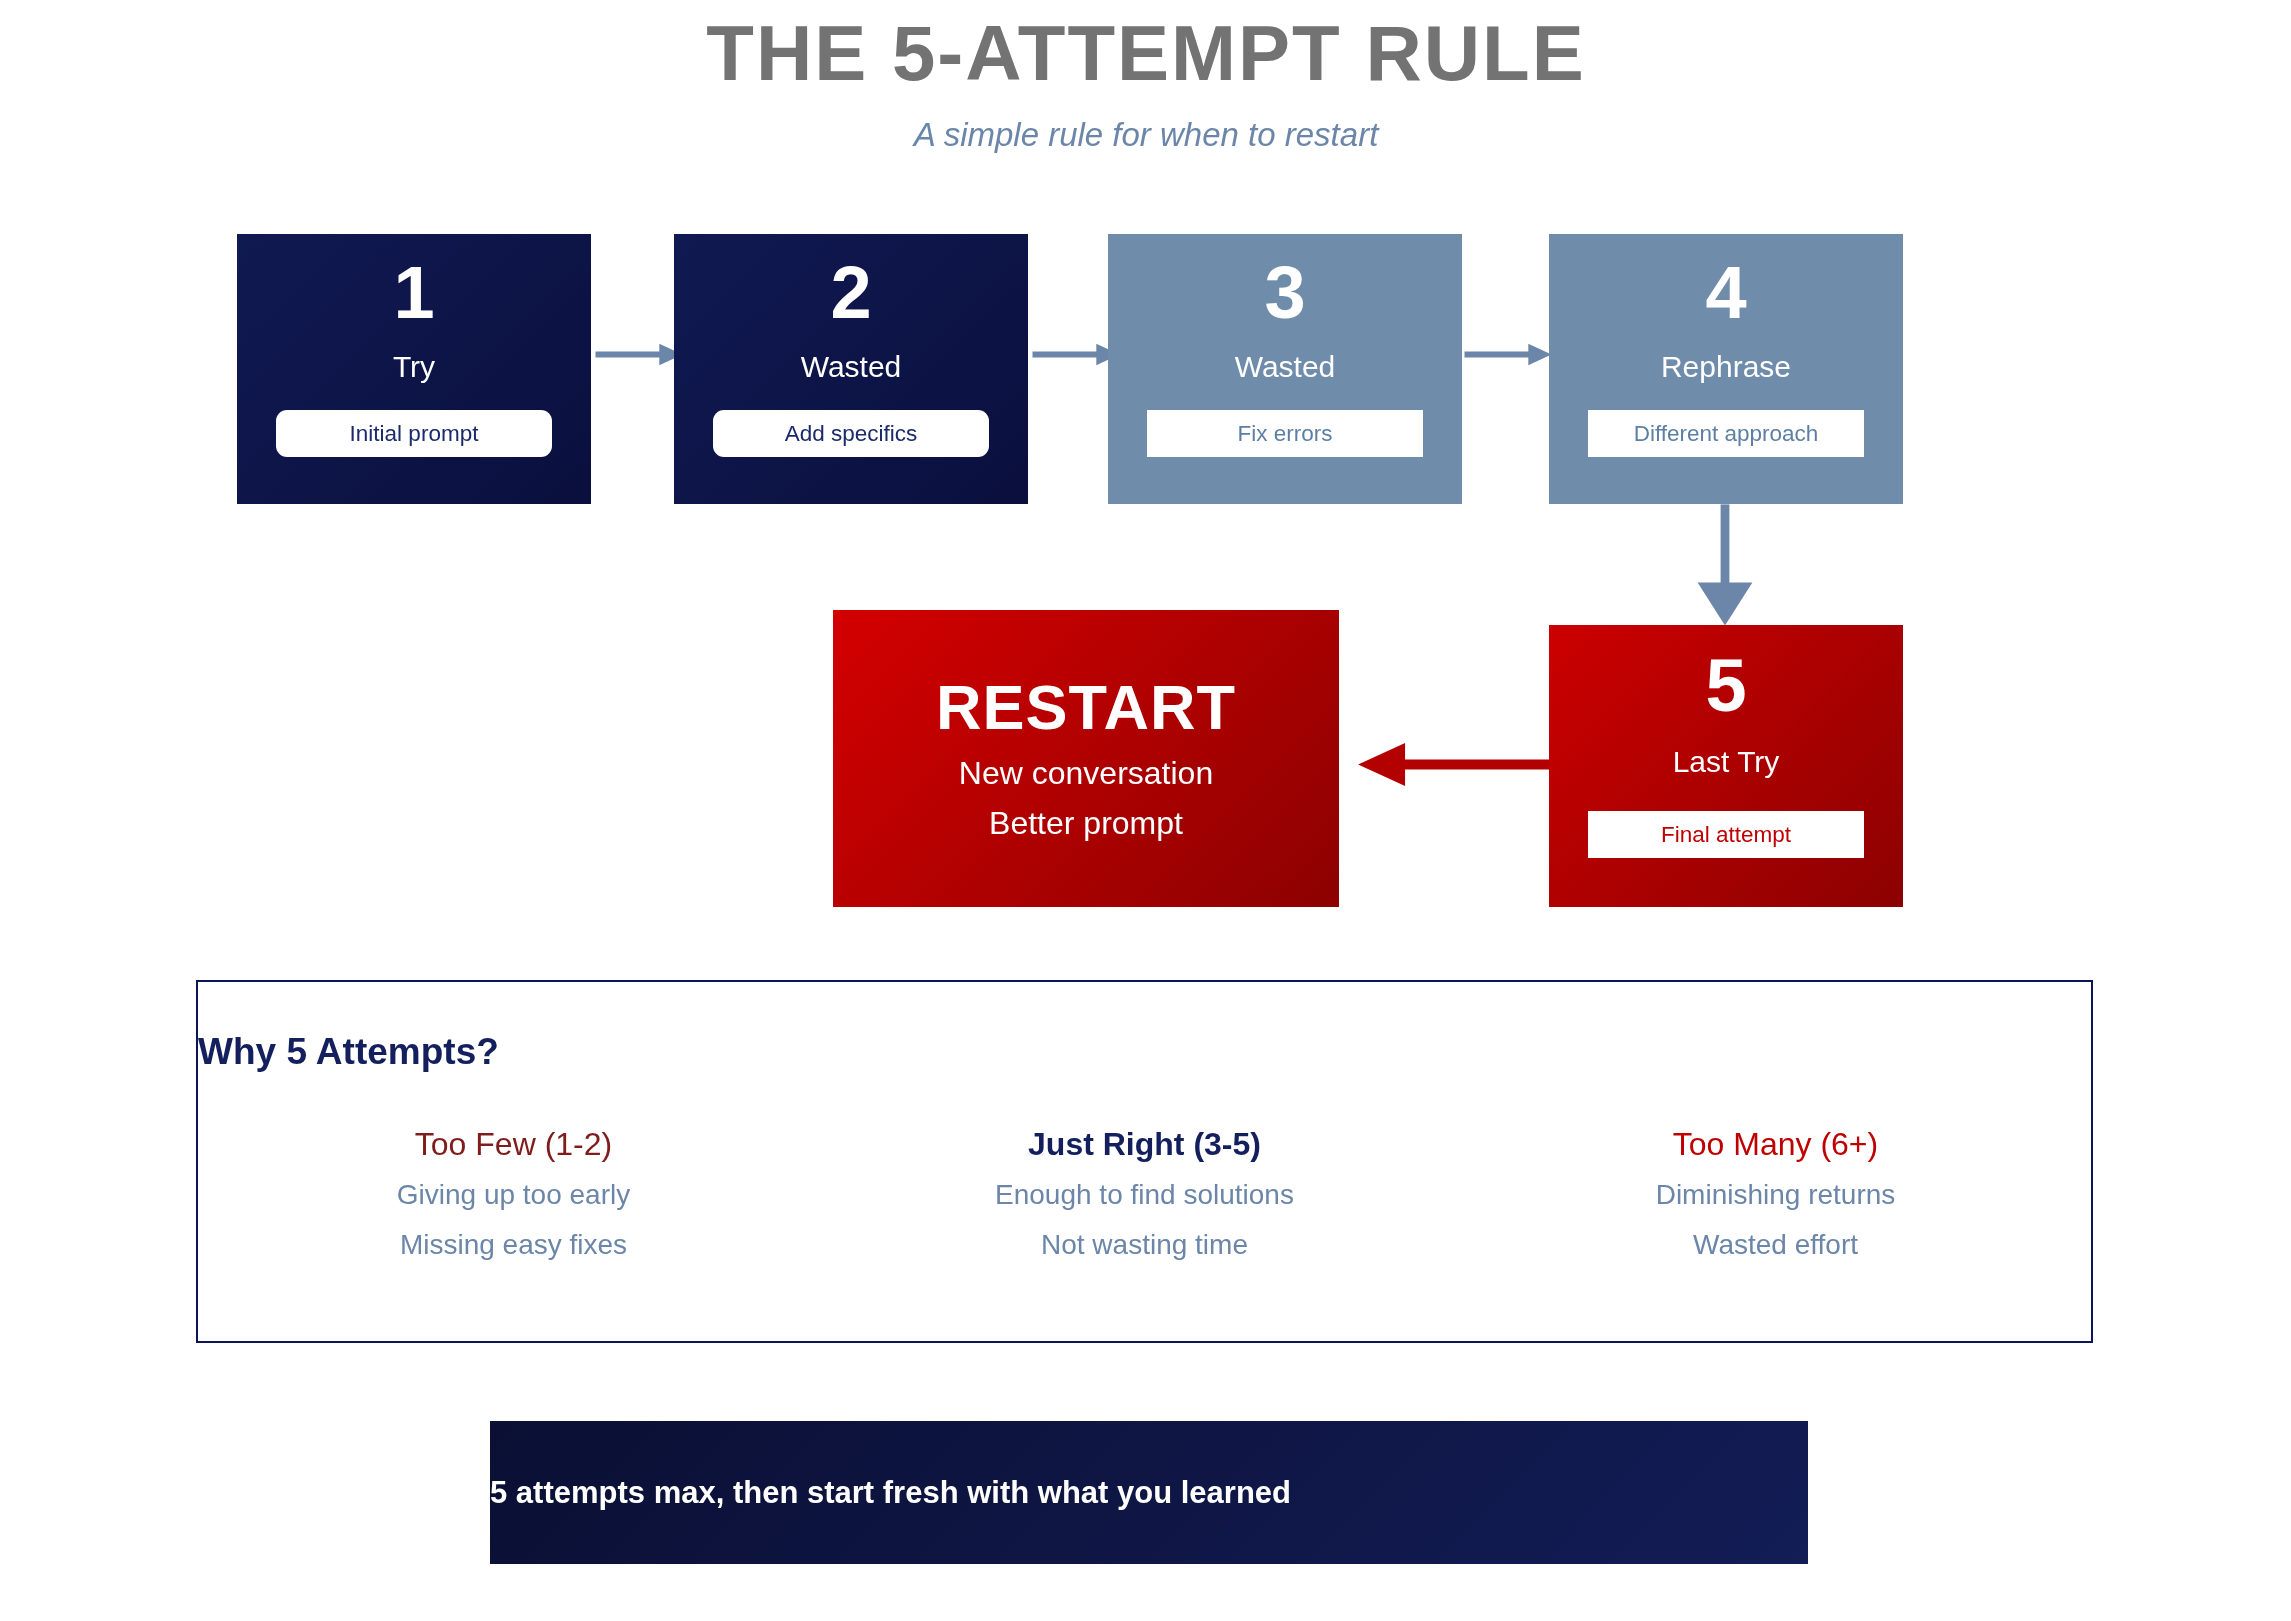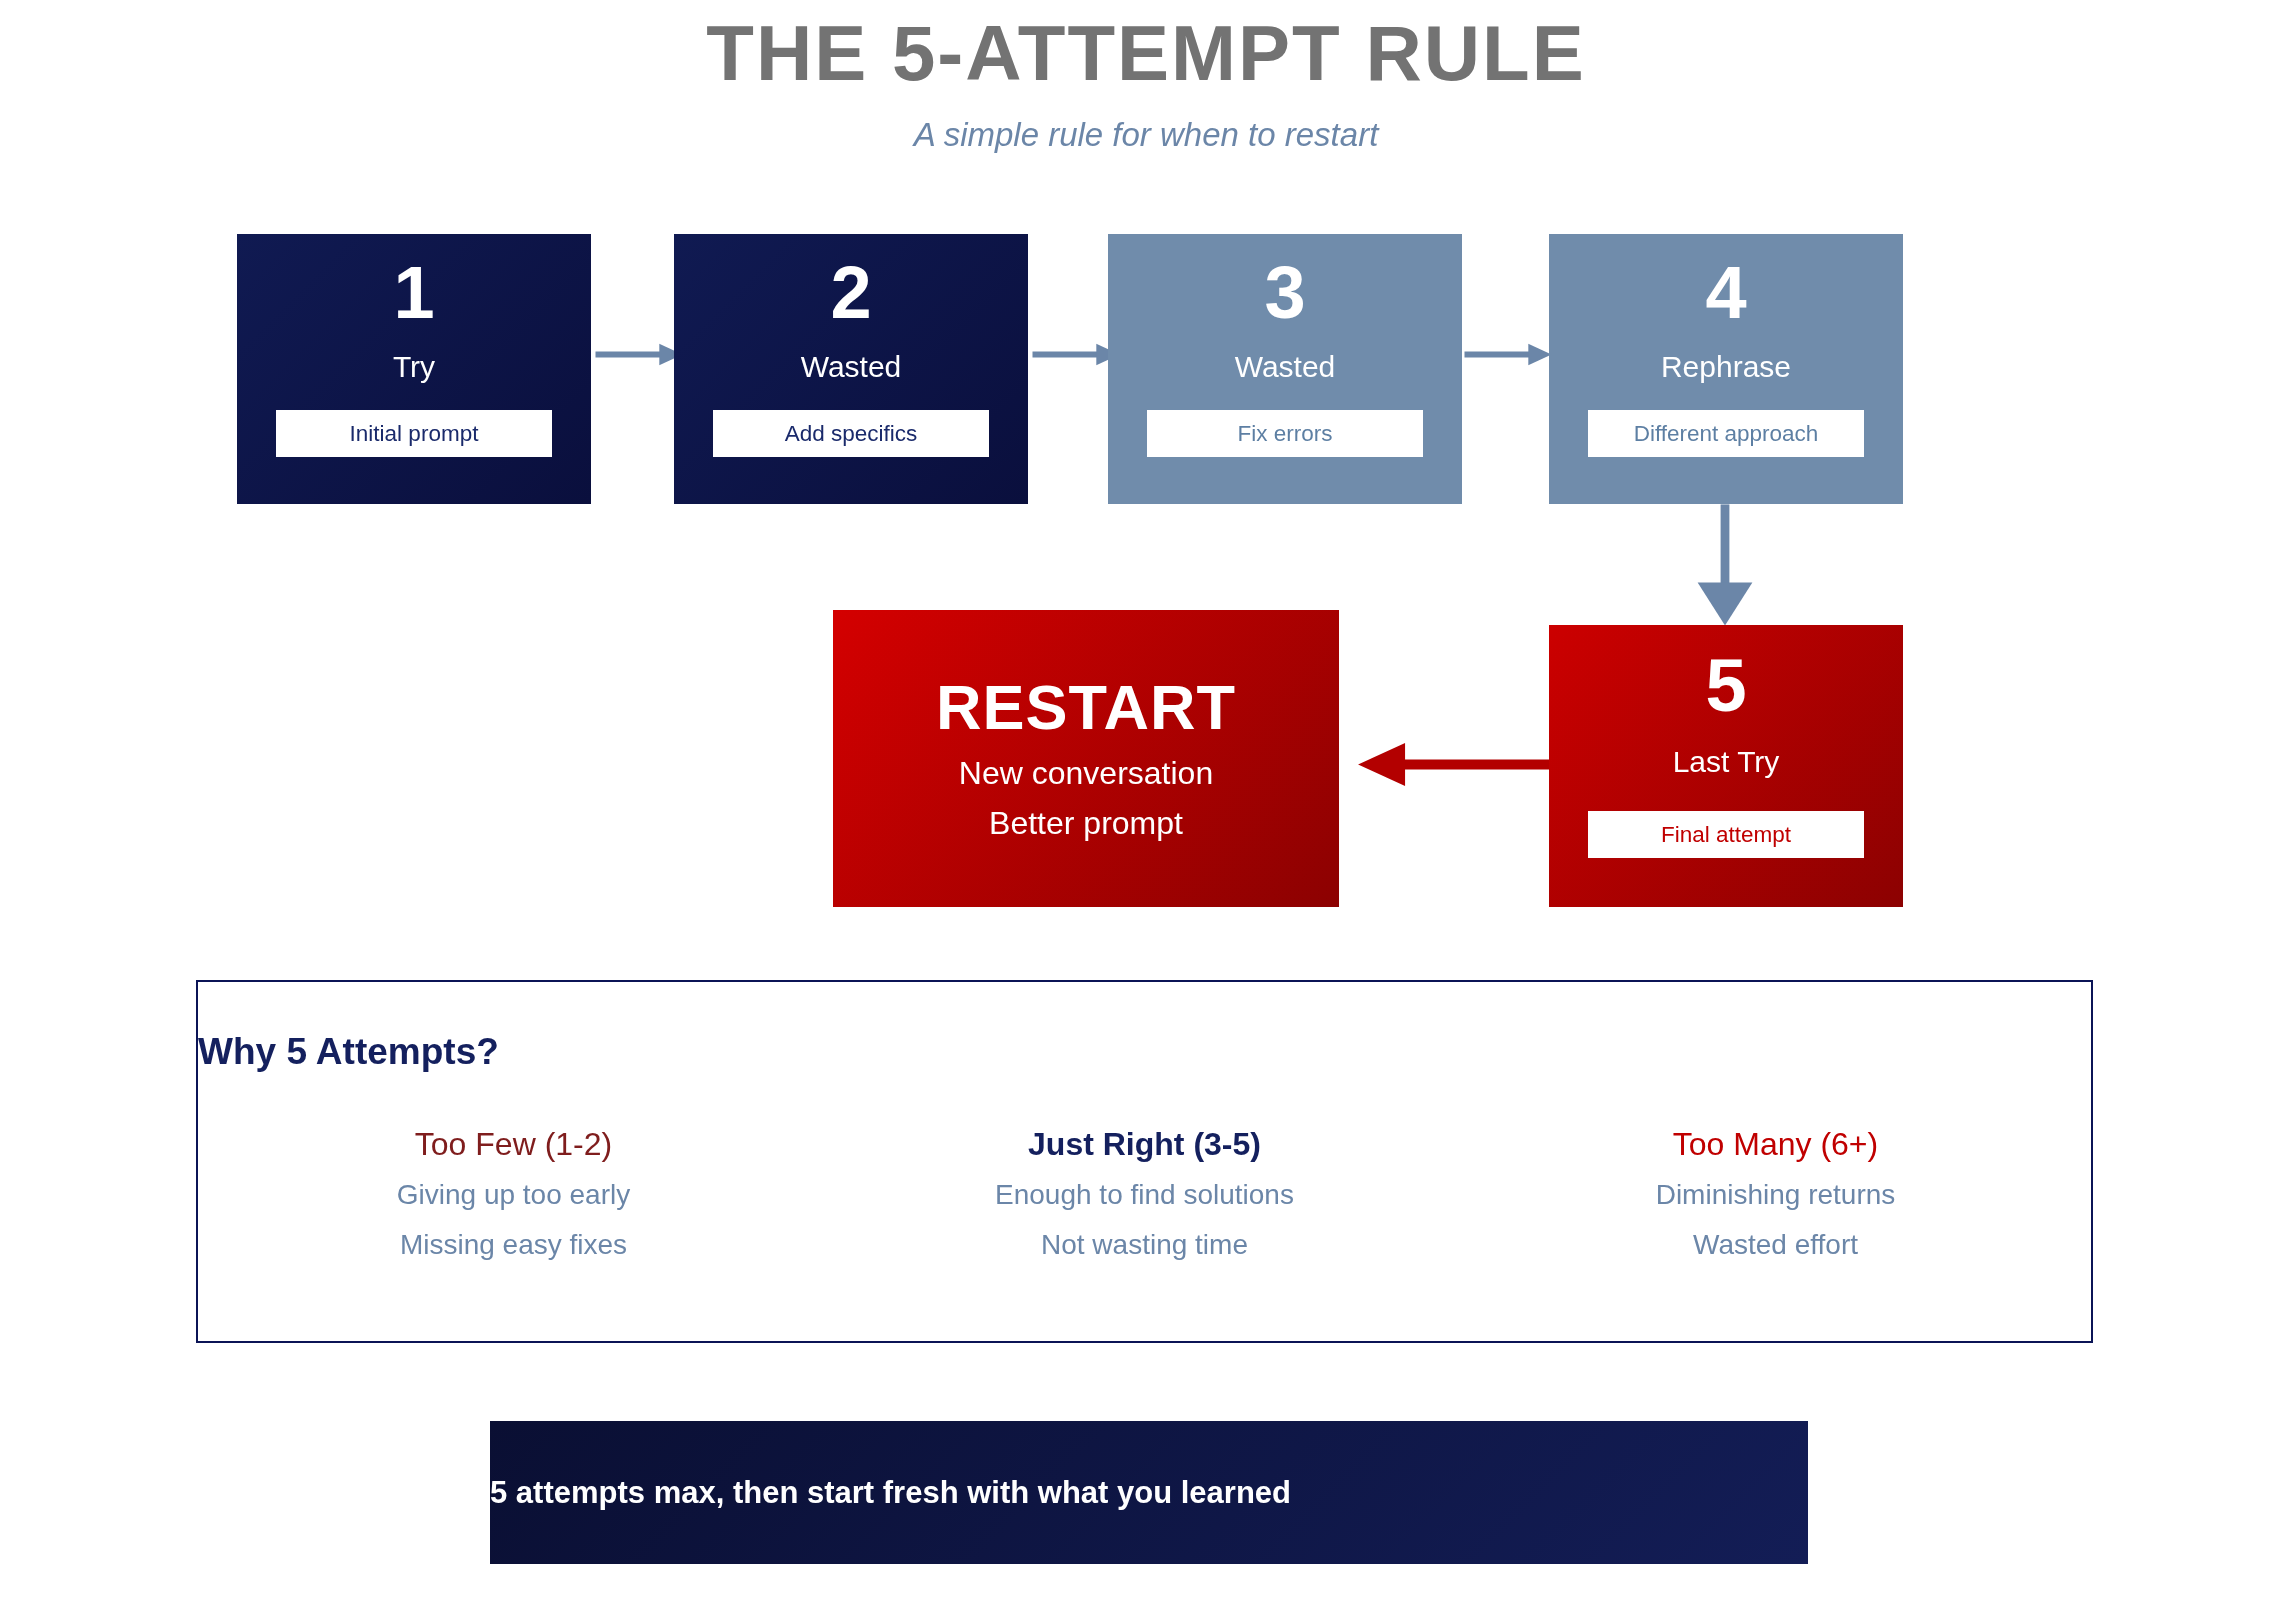--- a/index.html
+++ b/index.html
@@ -77,21 +77,21 @@
     top: 176px;
     height: 47px;
     background: #ffffff;
     display: flex;
     align-items: center;
     justify-content: center;
     font-size: 22.5px;
   }
 
   .step-dark { background: linear-gradient(135deg, #101a52 0%, #0a0f3d 100%); }
-  .step-dark .chip { color: #1a2a6b; }
+  .step-dark .chip { color: #1a2a6b; border-radius: 11px; }
   .step-slate { background: #708cab; }
   .step-slate .chip { color: #5d7fa3; }
   .step-red { background: linear-gradient(135deg, #cc0000 0%, #8c0101 100%); }
   .step-red .chip { color: #c00000; }
 
   #step1 { left: 237px; top: 234px; }
   #step2 { left: 674px; top: 234px; }
   #step3 { left: 1108px; top: 234px; }
   #step4 { left: 1549px; top: 234px; }
   #step5 { left: 1549px; top: 625px; height: 282px; }

